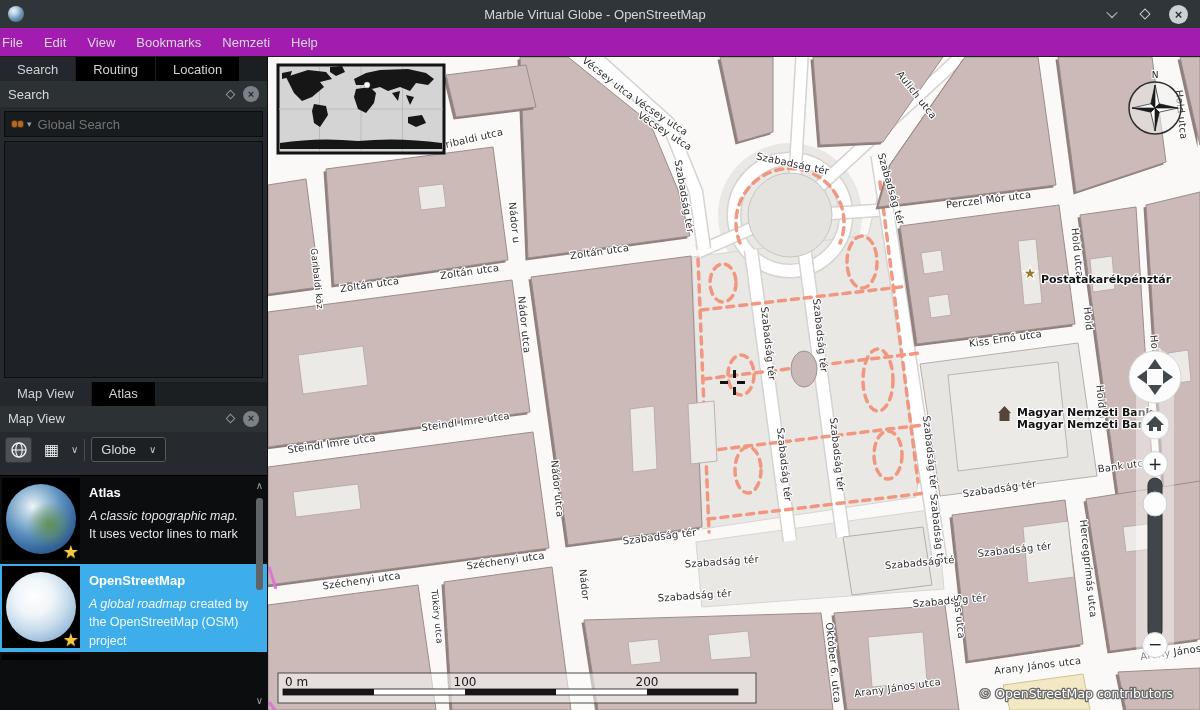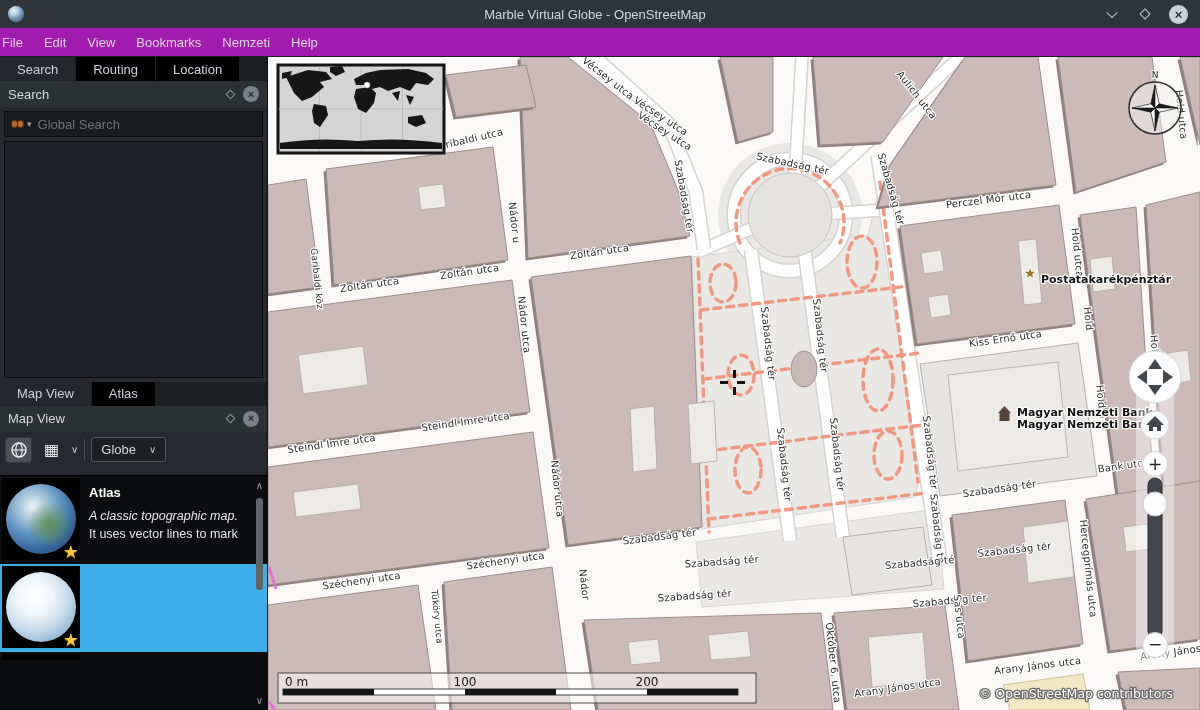--- a/index.html
+++ b/index.html
@@ -180,20 +180,26 @@
           <div class="t-text">
             <div class="t-title">Atlas</div>
             <div class="t-desc italic">A classic topographic map.</div>
             <div class="t-desc">It uses vector lines to mark</div>
           </div>
         </div>
         <div class="theme-item selected">
           <div class="thumb">
             <div class="globe-img osm"></div>
             <span class="star">★</span>
+          </div>
+          <div class="t-text">
+            <div class="t-title">OpenStreetMap</div>
+            <div class="t-desc"><span class="italic">A global roadmap</span><span> created by</span></div>
+            <div class="t-desc">the OpenStreetMap (OSM)</div>
+            <div class="t-desc">project</div>
           </div>
         </div>
         <div class="theme-item sliver">
           <div class="thumb"></div>
           <div class="t-text"></div>
         </div>
         <div class="list-scrollbar">
           <span class="sb-up">∧</span>
           <div class="sb-handle"></div>
           <span class="sb-down">∨</span>

